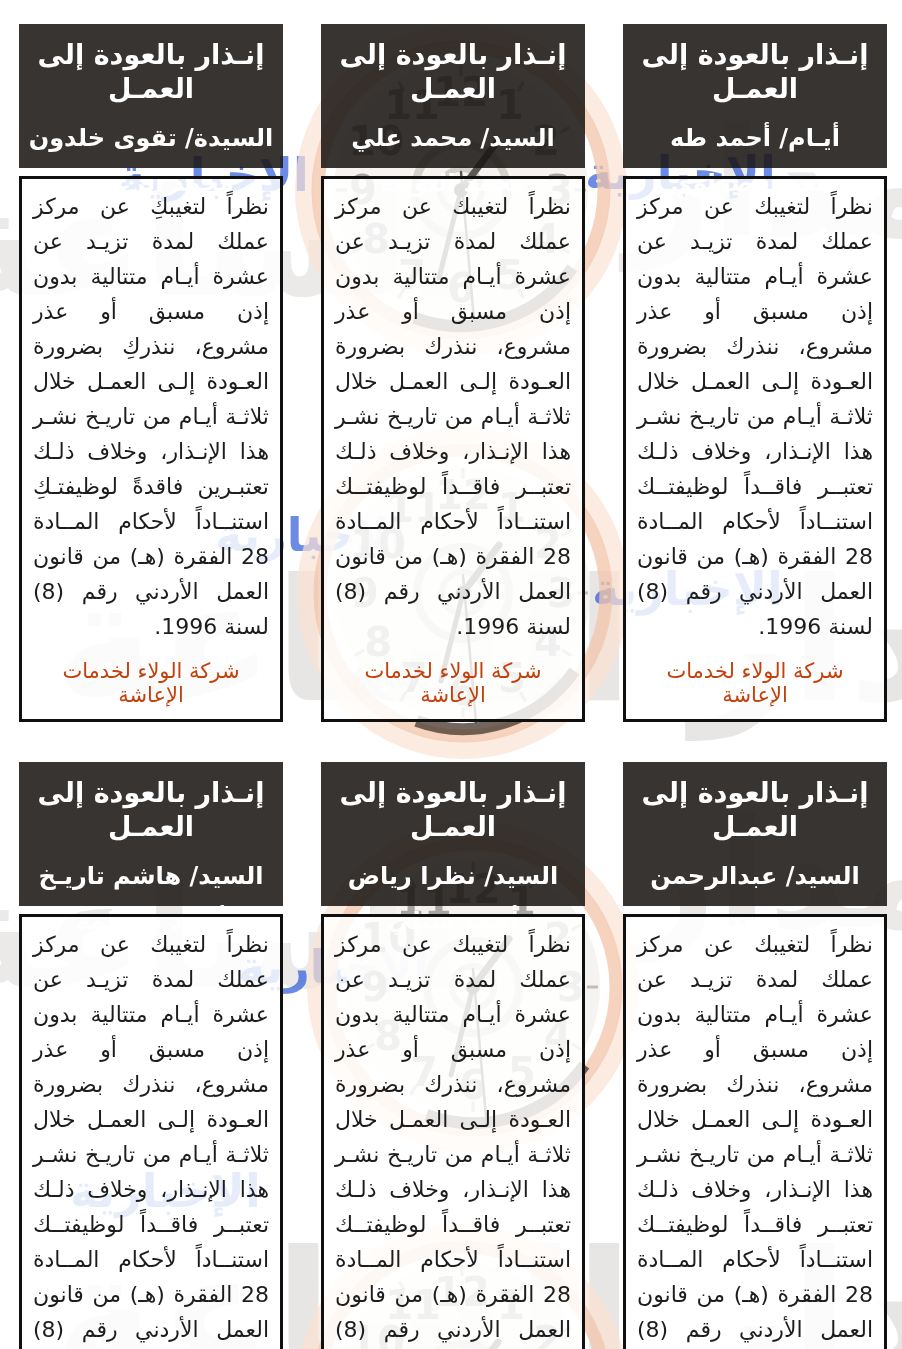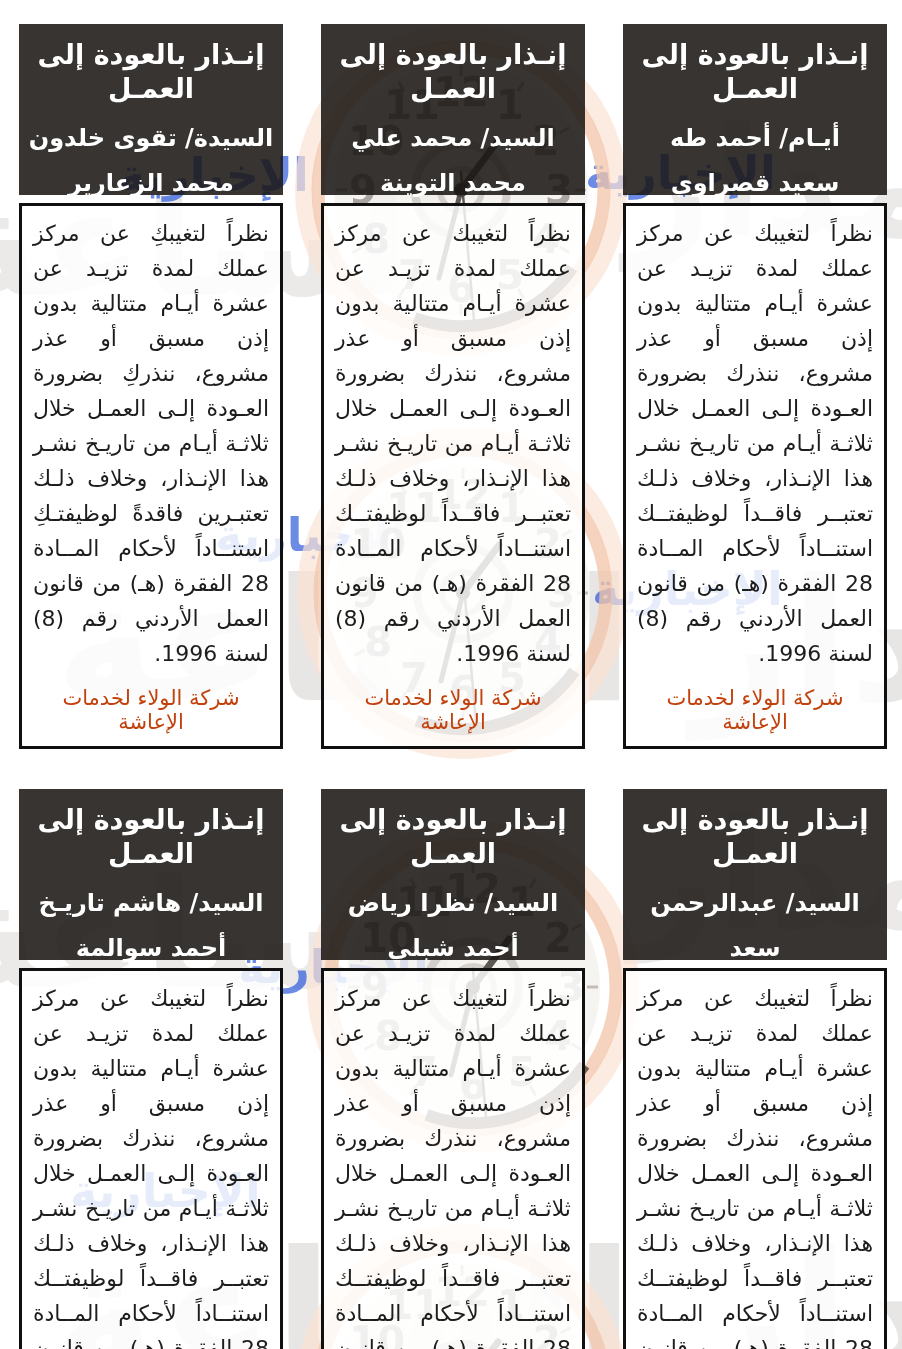--- a/index.html
+++ b/index.html
@@ -33,21 +33,21 @@
   }
   
   .grid{
     position:absolute;z-index:1;inset:0;
     padding:24px 15px 0 19px;
     display:grid;grid-template-columns:repeat(3,264px);
     column-gap:38px;row-gap:40px;align-content:start;
   }
   .card{display:flex;flex-direction:column;}
   .card-head{
-    background:rgba(25,22,20,.87);color:#ffffff;height:171px;
+    background:rgba(25,22,20,.87);color:#ffffff;height:144px;
     margin-bottom:8px;text-align:center;
     display:flex;flex-direction:column;justify-content:flex-start;
   }
   .card-title{
     margin:14px 6px 0;font-size:27px;font-weight:700;line-height:1.25;
     letter-spacing:0;
   }
   .emp-name{
     margin-top:10px;font-size:24px;font-weight:700;line-height:45px;
     white-space:pre-line;

